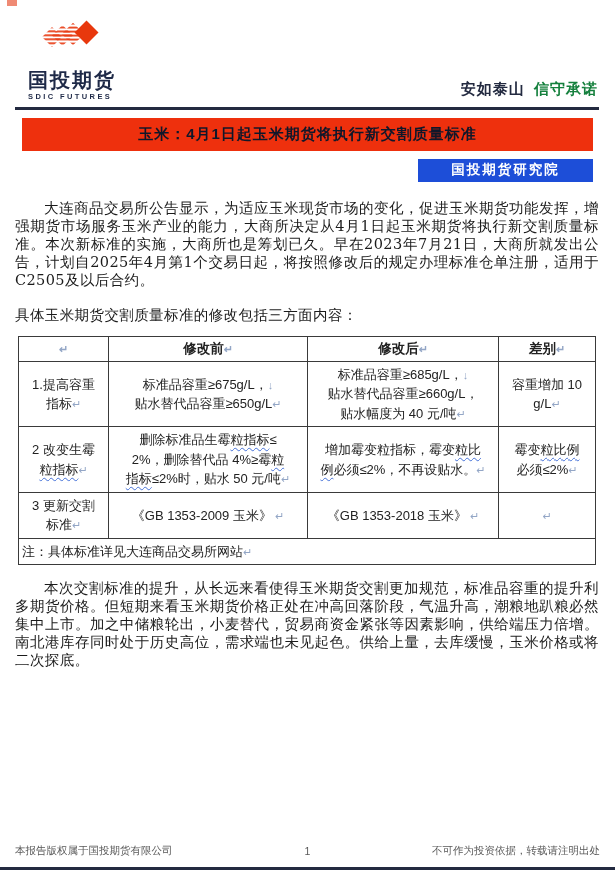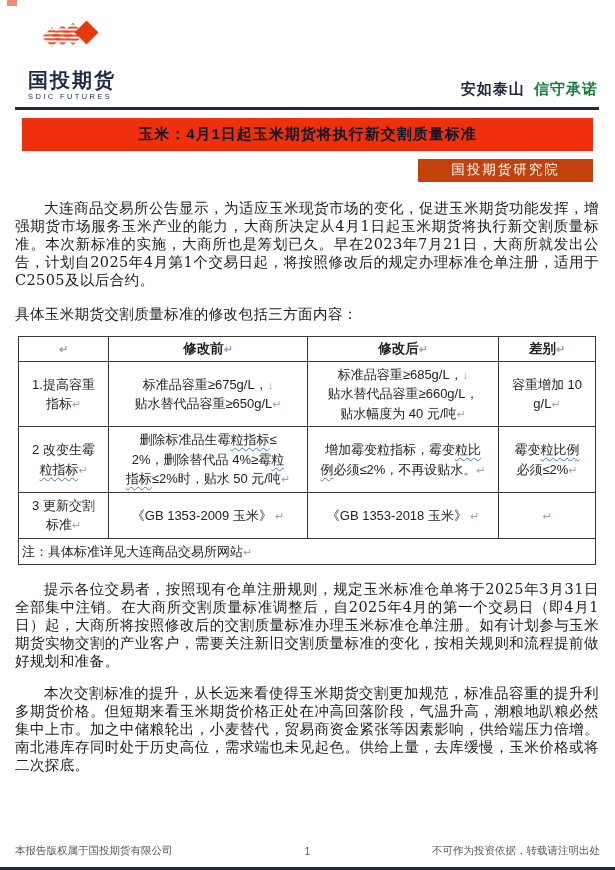--- a/index.html
+++ b/index.html
@@ -11,48 +11,48 @@
     font-family:"Liberation Sans",sans-serif;
     color:#1b1b1b;
   }
   
   .top-artifact{position:absolute;left:7px;top:0;width:10px;height:6px;background:#ef8a74;}
 
   
   .hdr{display:flex;justify-content:space-between;align-items:flex-end;padding:16px 17px 4px 28px;}
   .logo{display:flex;align-items:center;gap:16px;flex-direction:column;}
   .logo-text .cn{font-size:20px;font-weight:bold;color:#1e2947;letter-spacing:2px;line-height:1.05;}
-  .logo-text .en{font-size:7.5px;font-weight:normal;color:#1e2947;letter-spacing:2.4px;margin-top:1px;}
+  .logo-text .en{font-size:7.5px;font-weight:bold;color:#1e2947;letter-spacing:2.4px;margin-top:1px;}
   .tagline{font-size:15px;font-weight:bold;color:#232a40;padding-bottom:2px;letter-spacing:1px;}
   .tagline .red{color:#15803d;margin-left:4px;}
   .hdr-rule{height:2.5px;background:#232a40;margin:2px 16px 0 15px;}
 
   
   .banner{
     margin:8px 22px 0 22px;height:33px;background:#ee300d;
     display:flex;align-items:center;justify-content:center;
     color:#0f172a;font-size:15px;font-weight:bold;letter-spacing:1px;
   }
   .dept{
-    margin:8px 22px 0 auto;width:175px;height:23px;background:#c2410c;
+    margin:8px 22px 0 auto;width:175px;height:23px;background:#1d4ed8;
     display:flex;align-items:center;justify-content:center;
-    color:#fff;font-size:13.5px;font-weight:normal;letter-spacing:2px;
+    color:#fff;font-size:13.5px;font-weight:bold;letter-spacing:2px;
   }
 
   
   .body-wrap{padding:0 16px 0 15px;}
   .para{
     font-family:"DejaVu Serif","Liberation Serif",serif;
     font-size:14.5px;line-height:18px;
     text-align:justify;letter-spacing:0.4px;
     margin:0;
   }
   .para.indent{text-indent:2em;}
   .p1{margin-top:17px;}
-  .intro{margin-top:17px;font-family:Liberation Mono, monospace;}
+  .intro{margin-top:17px;}
   .p3{margin-top:15px;}
   .p4{margin-top:14px;}
 
   
   table.std{
     border-collapse:collapse;
     margin:12px 0 0 3px;
     width:577px;
     table-layout:fixed;
     font-family:"Liberation Sans",sans-serif;
@@ -170,21 +170,20 @@
             <td><span>《GB 1353-2009 玉米》</span><span class="mark"> ↵</span></td>
             <td><span>《GB 1353-2018 玉米》</span><span class="mark"> ↵</span></td>
             <td><span class="mark">↵</span></td>
           </tr>
           <tr>
             <td colspan="4" class="note"><span>注：具体标准详见大连商品交易所网站</span><span class="mark">↵</span></td>
           </tr>
         </tbody>
     </table>
 
-    <p class="para indent p3">提示各位交易者，按照现有仓单注册规则，规定玉米标准仓单将于2025年3月31日全部集中注销。在大商所交割质量标准调整后，自2025年4月的第一个交易日（即4月1日）起，大商所将按照修改后的交割质量标准办理玉米标准仓单注册。如有计划参与玉米期货实物交割的产业客户，需要关注新旧交割质量标准的变化，按相关规则和流程提前做好规划和准备。</p>
     <p class="para indent p4">本次交割标准的提升，从长远来看使得玉米期货交割更加规范，标准品容重的提升利多期货价格。但短期来看玉米期货价格正处在冲高回落阶段，气温升高，潮粮地趴粮必然集中上市。加之中储粮轮出，小麦替代，贸易商资金紧张等因素影响，供给端压力倍增。南北港库存同时处于历史高位，需求端也未见起色。供给上量，去库缓慢，玉米价格或将二次探底。</p>
   </div>
 
   <div class="footer">
     <span class="l">本报告版权属于国投期货有限公司</span>
     <span class="c">1</span>
     <span class="r">不可作为投资依据，转载请注明出处</span>
   </div>
   <div class="bottom-rule"></div>
 </div>

